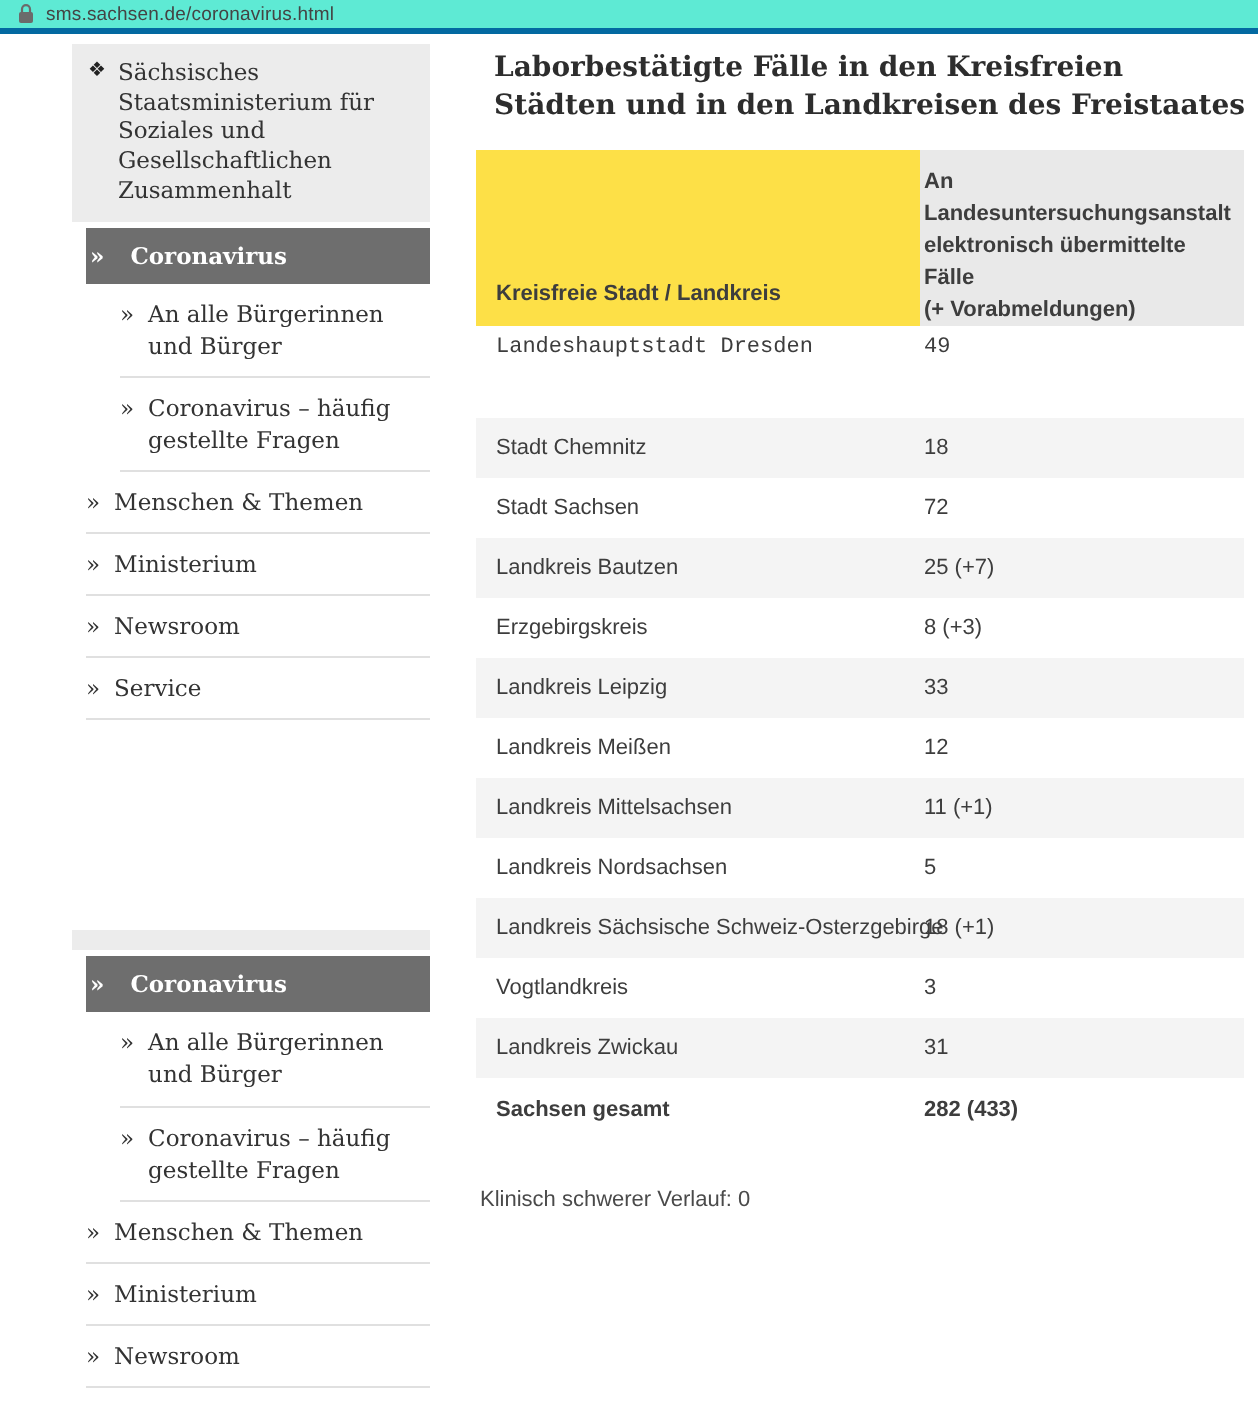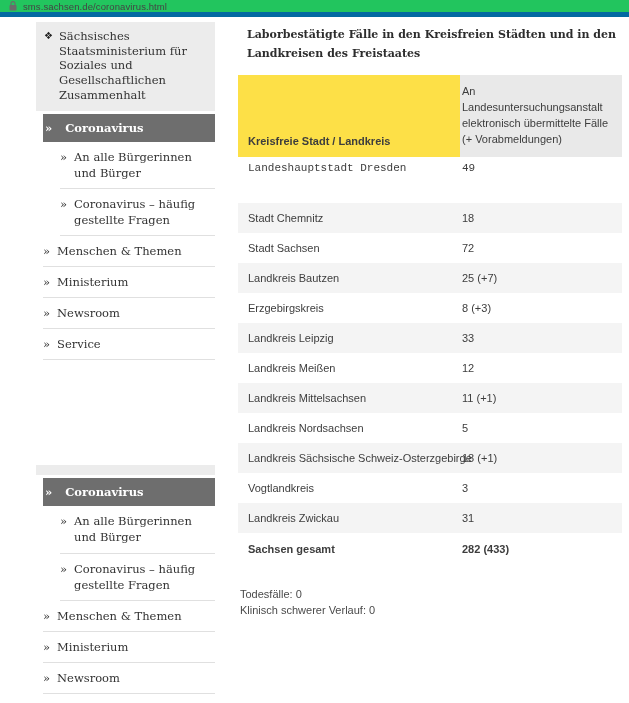--- a/index.html
+++ b/index.html
@@ -9,22 +9,22 @@
     background:#fff;
     font-family:"Liberation Sans", sans-serif;
     color:#3d3d3d;
     overflow:hidden;
     position:relative;
   }
 
   
   .browser-bar {
     height:17px;
-    background:#22c55e;
-    border-bottom:5px solid #0369a1;
+    background:#5eead4;
+    border-bottom:3px solid #0369a1;
     display:flex; align-items:center;
     padding-left:9px; gap:6px;
   }
   .lock-wrap { display:flex; align-items:center; }
   .url-text {
     font-size:9.5px; color:#444; letter-spacing:.1px;
   }
 
   
   .layout { display:flex; align-items:flex-start; }
@@ -72,43 +72,43 @@
   }
   .box-sliver {
     height:10px; background:#ececec;
     margin-top:105px; margin-bottom:1px;
   }
 
   
   .main { margin-left:32px; margin-top:2px; width:384px; }
   .page-title {
     font-family:"DejaVu Serif", serif;
-    font-size:11px; font-weight:bold;
+    font-size:14px; font-weight:bold;
     line-height:19px; color:#2d2d2d;
     margin:6px 0 12px 0; width:378px;
   }
   table.cases {
     border-collapse:collapse;
     margin-left:-9px;
     width:384px;
     font-size:11px; color:#3d3d3d;
     table-layout:fixed;
   }
   table.cases th, table.cases td { text-align:left; }
   th.c1 {
     width:222px; background:#fde047;
     vertical-align:bottom;
     font-weight:bold;
     padding:8px 0 10px 10px;
   }
   th.c2 {
     background:#e9e9e9;
     vertical-align:top;
-    font-weight:normal;
-    padding:8px 6px 10px 2px;
+    font-weight:bold;
+    padding:8px 6px 0 2px;
     line-height:16px;
   }
   tbody td { padding:8px 0 8px 10px; line-height:14px; }
   tbody td.val { padding-left:2px; }
   tbody td.name { white-space:nowrap; }
   tbody tr:nth-child(even) { background:#f4f4f4; }
   tbody tr.row-first td { padding-top:4px; padding-bottom:28px;font-family:Liberation Mono, monospace; }
   tbody tr.row-total td { font-weight:bold; padding-top:9px; padding-bottom:9px; }
 
   .notes { margin:22px 0 0 -7px; }
@@ -267,18 +267,17 @@
           <td class="val">31</td>
         </tr>
         <tr class="row-total">
           <td class="name">Sachsen gesamt</td>
           <td class="val">282 (433)</td>
         </tr>
       </tbody>
     </table>
 
     <div class="notes">
-      <p class="note">Todesfälle: 0</p>
       <p class="note">Klinisch schwerer Verlauf: 0</p>
     </div>
 
   </main>
 </div>
 
 </body></html>

